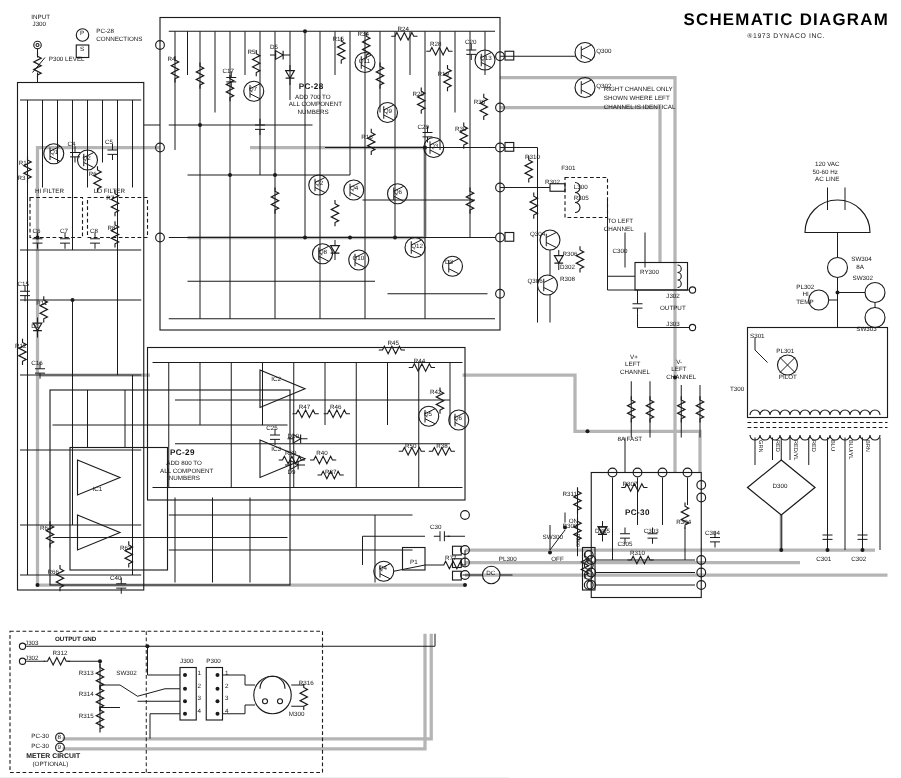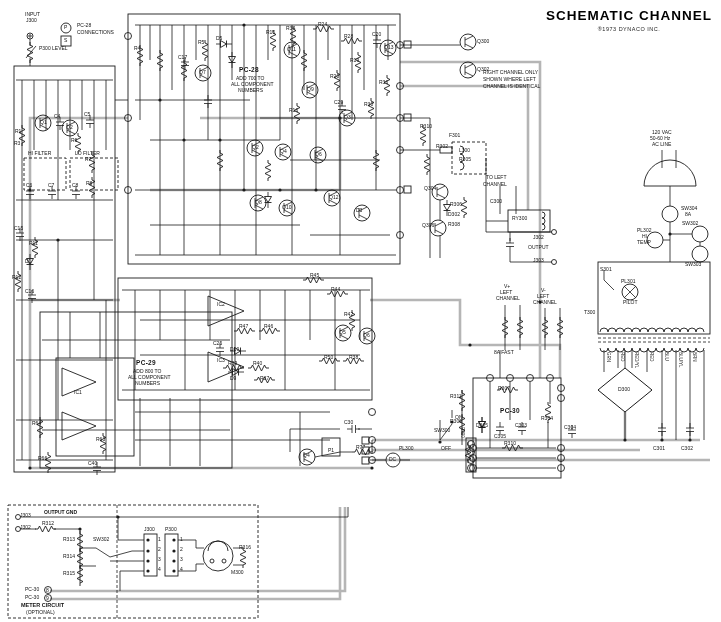--- a/index.html
+++ b/index.html
@@ -740,15 +740,15 @@
       <span class="lbl" style="left: 180px; top: 567px;">4</span>
       <span class="lbl" style="left: 231px; top: 570px;">M300</span>
       <span class="lbl" style="left: 239px; top: 545px;">R316</span>
       <span class="lbl" style="left: 25px; top: 587px;">PC-30</span>
       <span class="lbl" style="left: 46px; top: 588px;">8</span>
       <span class="lbl" style="left: 25px; top: 595px;">PC-30</span>
       <span class="lbl" style="left: 46px; top: 596px;">9</span>
       <span class="lbl b m" style="left: 21px; top: 602px;">METER CIRCUIT</span>
       <span class="lbl" style="left: 26px; top: 610px;">(OPTIONAL)</span>
     </div>
-  <div id="title">SCHEMATIC  CHANNEL</div>
+  <div id="title">SCHEMATIC  DIAGRAM</div>
   <div id="copyright">®1973   DYNACO INC.</div>
 </div>
 
 </body></html>

